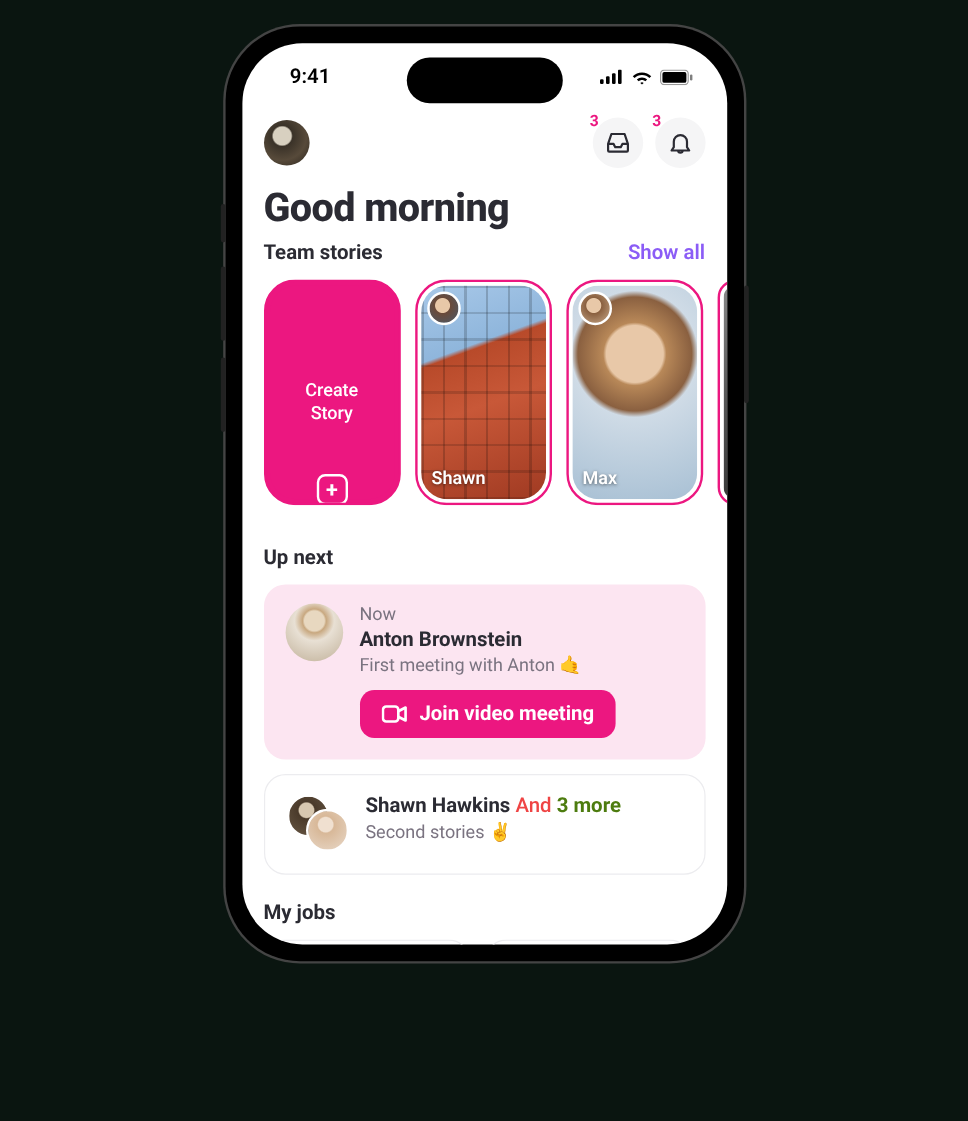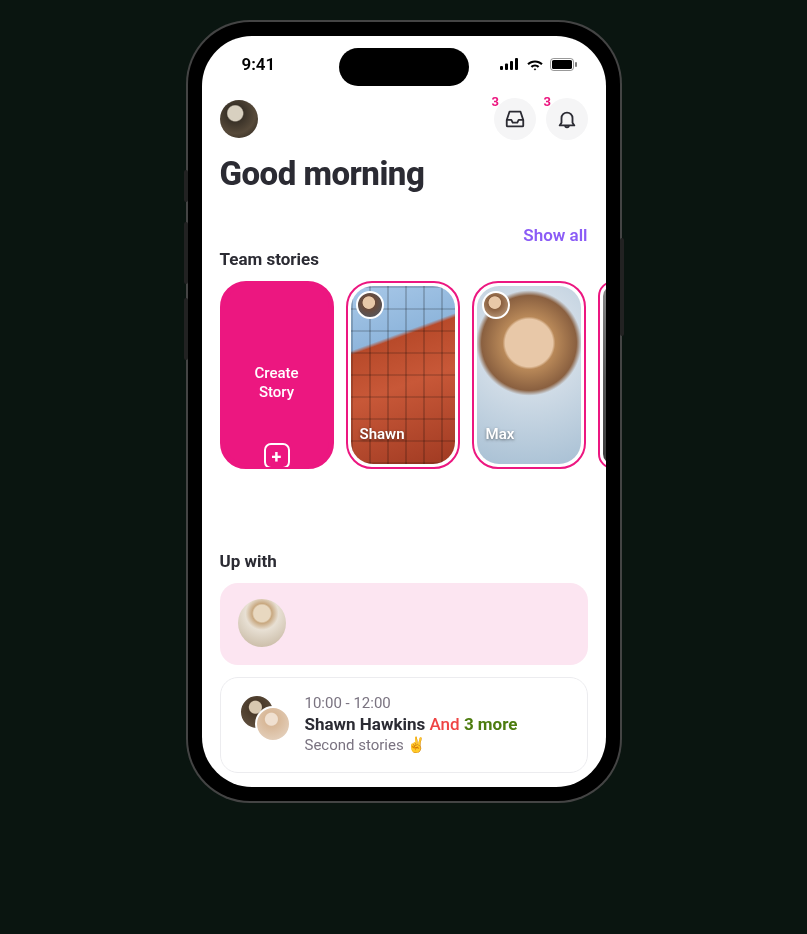--- a/index.html
+++ b/index.html
@@ -70,21 +70,21 @@
     background: #f5f5f6; display: flex; align-items: center; justify-content: center;
     position: relative;
   }
   .badge {
     position: absolute; top: -4px; left: -2px;
     color: #ec1780; font-size: 13px; font-weight: 700;
   }
   .content { padding: 0 18px; }
   .greeting { font-size: 33px; font-weight: 800; color: #2b2b33; margin: 6px 0 8px; letter-spacing: -0.5px; }
   .section-head { display: flex; justify-content: space-between; align-items: center; margin-bottom: 12px; }
-  .section-title { font-size: 17px; font-weight: 700; color: #2b2b33; margin-top: 48px; }
+  .section-title { font-size: 17px; font-weight: 700; color: #2b2b33; }
   .show-all { color: #8b5cf6; font-size: 17px; font-weight: 600; }
   .stories { display: flex; gap: 12px; overflow: hidden; margin: 0 -18px 0 0; padding-right: 0; }
   .story {
     flex: 0 0 114px; height: 188px; border-radius: 26px;
     border: 2.5px solid #ec1780; position: relative; overflow: hidden;
     display: flex; align-items: center; justify-content: center;
   }
   .story-inner {
     position: absolute; inset: 3px; border-radius: 22px; overflow: hidden;
   }
@@ -104,21 +104,21 @@
   .story-bg-building::after { content:""; position:absolute; inset:0; background-image: repeating-linear-gradient(90deg, rgba(0,0,0,0.18) 0 2px, transparent 2px 18px), repeating-linear-gradient(0deg, rgba(0,0,0,0.15) 0 2px, transparent 2px 22px); }
   .story-bg-man { background: radial-gradient(circle at 50% 32%, #e8c8a8 18%, #b88858 20%, #8a6040 36%, #cfdbe6 40%, #a8c0d4 100%); }
   .story-bg-partial { background: linear-gradient(135deg,#888 0%,#555 50%,#333 100%); }
   .story-avatar {
     position: absolute; top: 8px; left: 8px; width: 28px; height: 28px; border-radius: 50%;
     border: 2px solid #fff; z-index: 3;
   }
   .sa1 { background: radial-gradient(circle at 45% 40%, #e8c8a8 30%, #6a4a3a 34%, #4a5a6a 100%); }
   .sa2 { background: radial-gradient(circle at 45% 40%, #e8c8a8 30%, #8a6040 34%, #c8a888 100%); }
   .story-name {
-    position: absolute; bottom: 24px; left: 12px; color: #fff; font-size: 15px; font-weight: 600;
+    position: absolute; bottom: 12px; left: 12px; color: #fff; font-size: 15px; font-weight: 600;
     z-index: 3; text-shadow: 0 1px 3px rgba(0,0,0,0.5);
   }
   .story-partial { flex: 0 0 30px; }
 
   .up-next { margin-top: 34px; }
   .card {
     border-radius: 18px; padding: 16px 18px 18px; margin-bottom: 12px;
   }
   .card-pink { background: #fce5f1; }
   .card-white { background: #fff; border: 1.5px solid #ececef; }
@@ -243,37 +243,48 @@
         <div class="story story-partial">
           <div class="story-inner">
               <div class="story-img story-bg-partial"></div>
             </div>
 
         </div>
       </div>
 
       <div class="up-next">
         <div class="section-head">
-          <span class="section-title">Up with</span>
+          <span class="section-title">Up next</span>
         </div>
 
         <div class="card card-pink">
           <div class="card-row">
             <div class="card-avatar ca1"></div>
+            <div class="card-body">
+              <div class="when">Now</div>
+              <div class="who">Anton Brownstein</div>
+              <div class="what">First meeting with Anton 🤙</div>
+              <button class="join-btn">
+                <svg width="22" height="16" viewBox="0 0 24 16" fill="none" stroke="#fff" stroke-width="2.4" stroke-linejoin="round">
+                    <rect x="1.2" y="1.2" width="14" height="13.6" rx="3"></rect>
+                    <path d="M15.2 5.5l6.6-3.4v11.8l-6.6-3.4"></path>
+                  </svg>
+                <span>Join video meeting</span>
+              </button>
+            </div>
           </div>
         </div>
 
         <div class="card card-white">
           <div class="card-row">
             <div class="avatar-stack">
               <div class="a as1"></div>
               <div class="a as2"></div>
             </div>
             <div class="card-body">
-              <div class="when">10:00 - 12:00</div>
               <div class="who">
                 <span>Shawn Hawkins</span><span class="more"> And </span><span class="more-strong">3 more</span>
               </div>
               <div class="what">Second stories ✌️</div>
             </div>
           </div>
         </div>
       </div>
 
       <div class="my-jobs">

